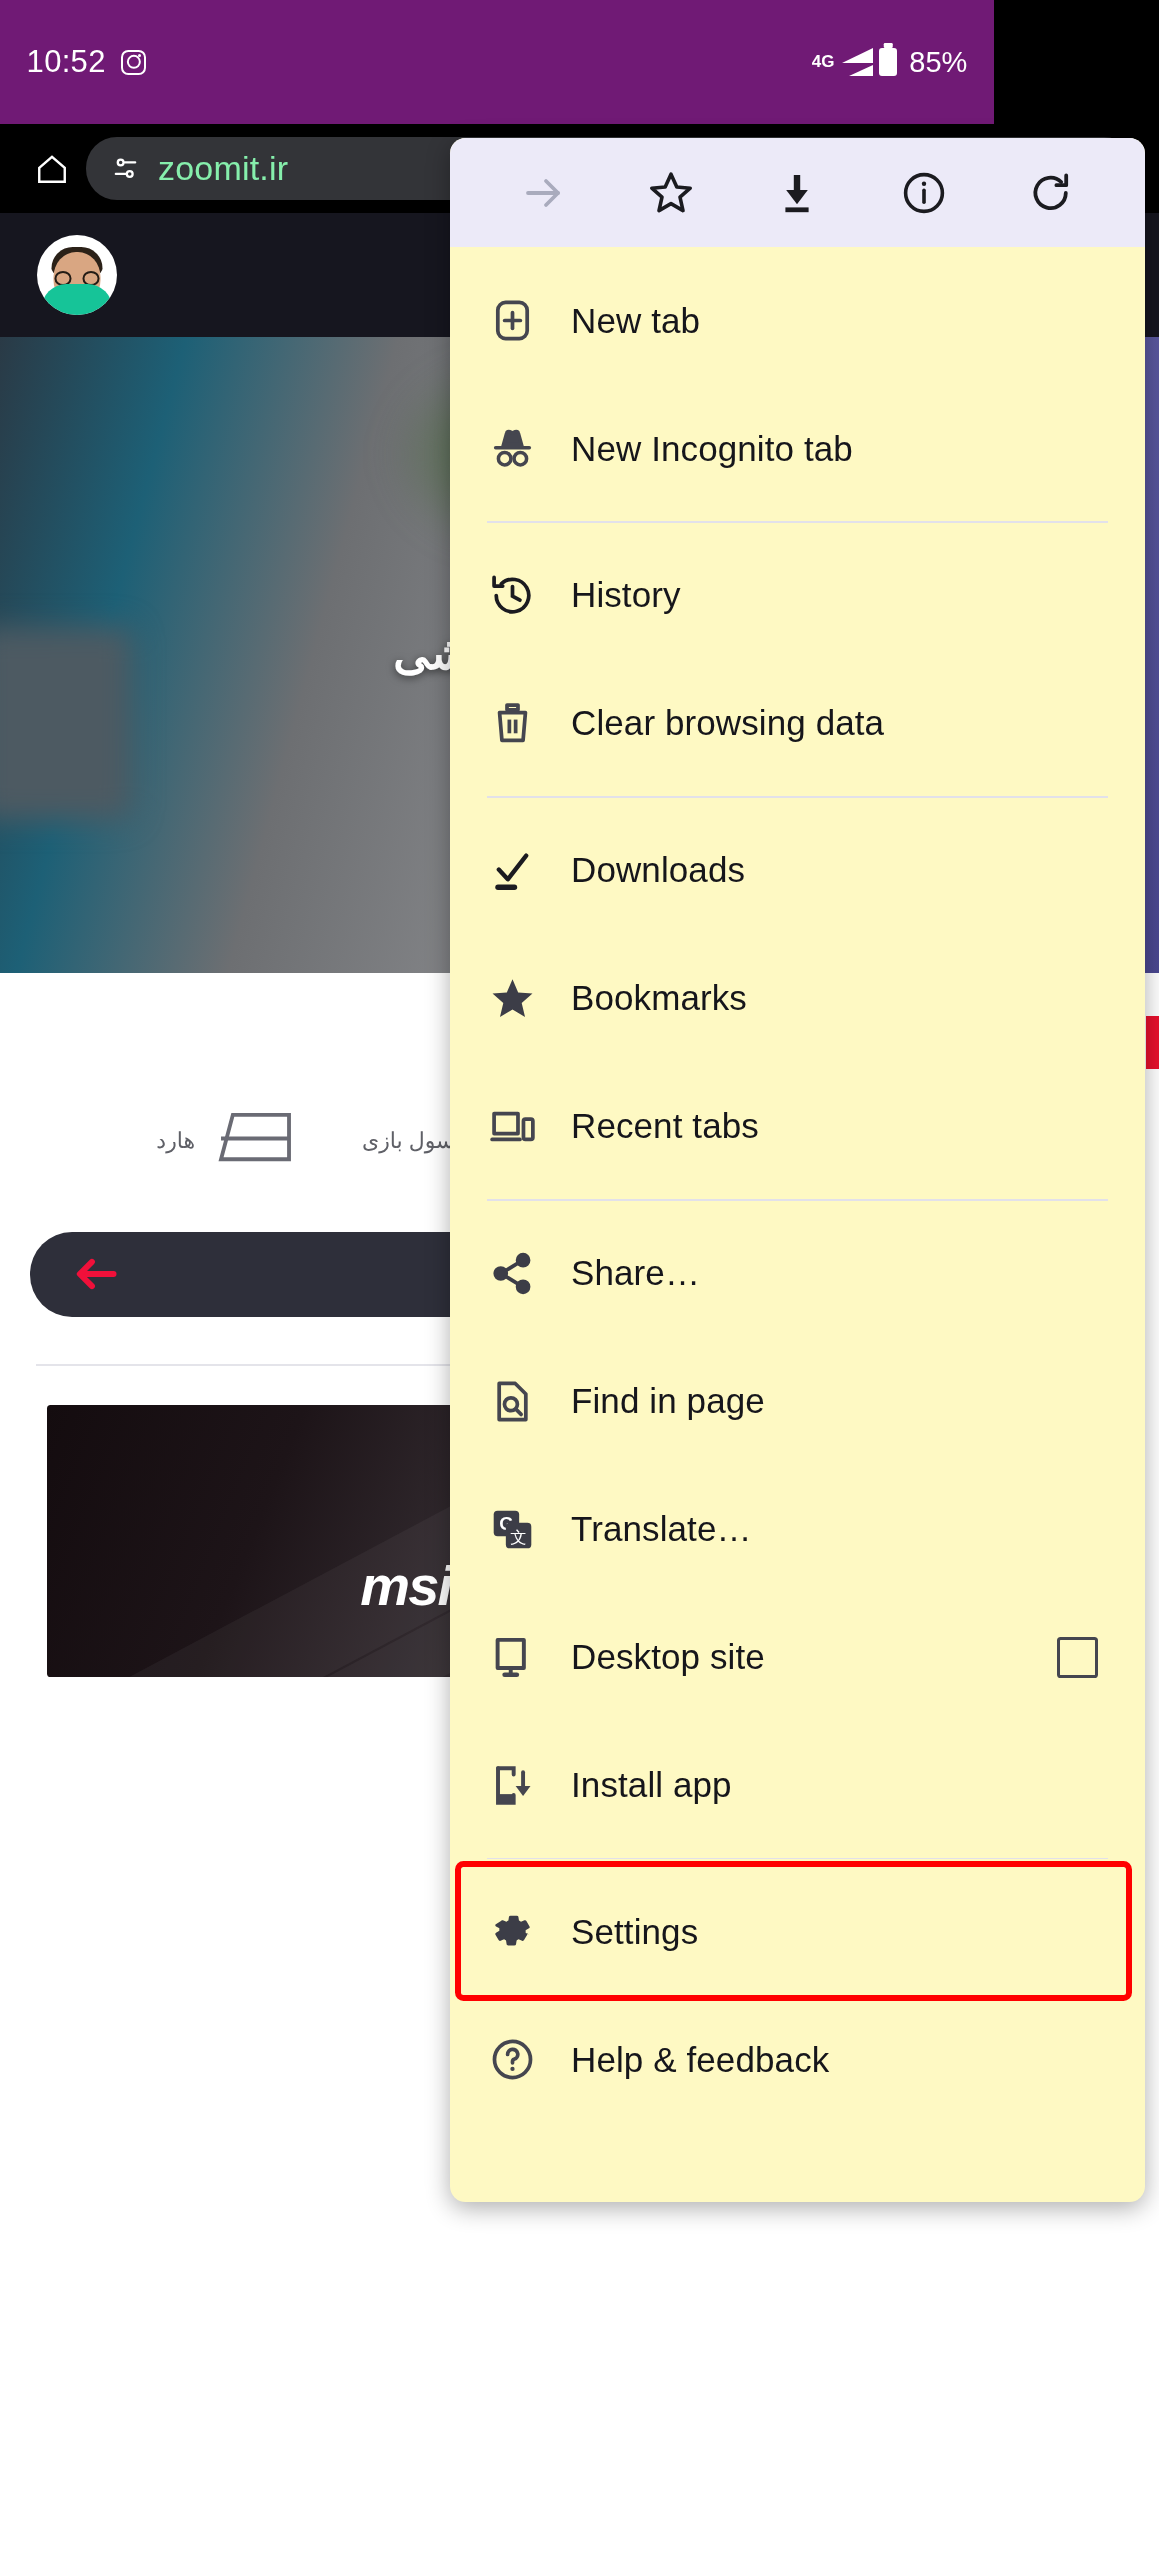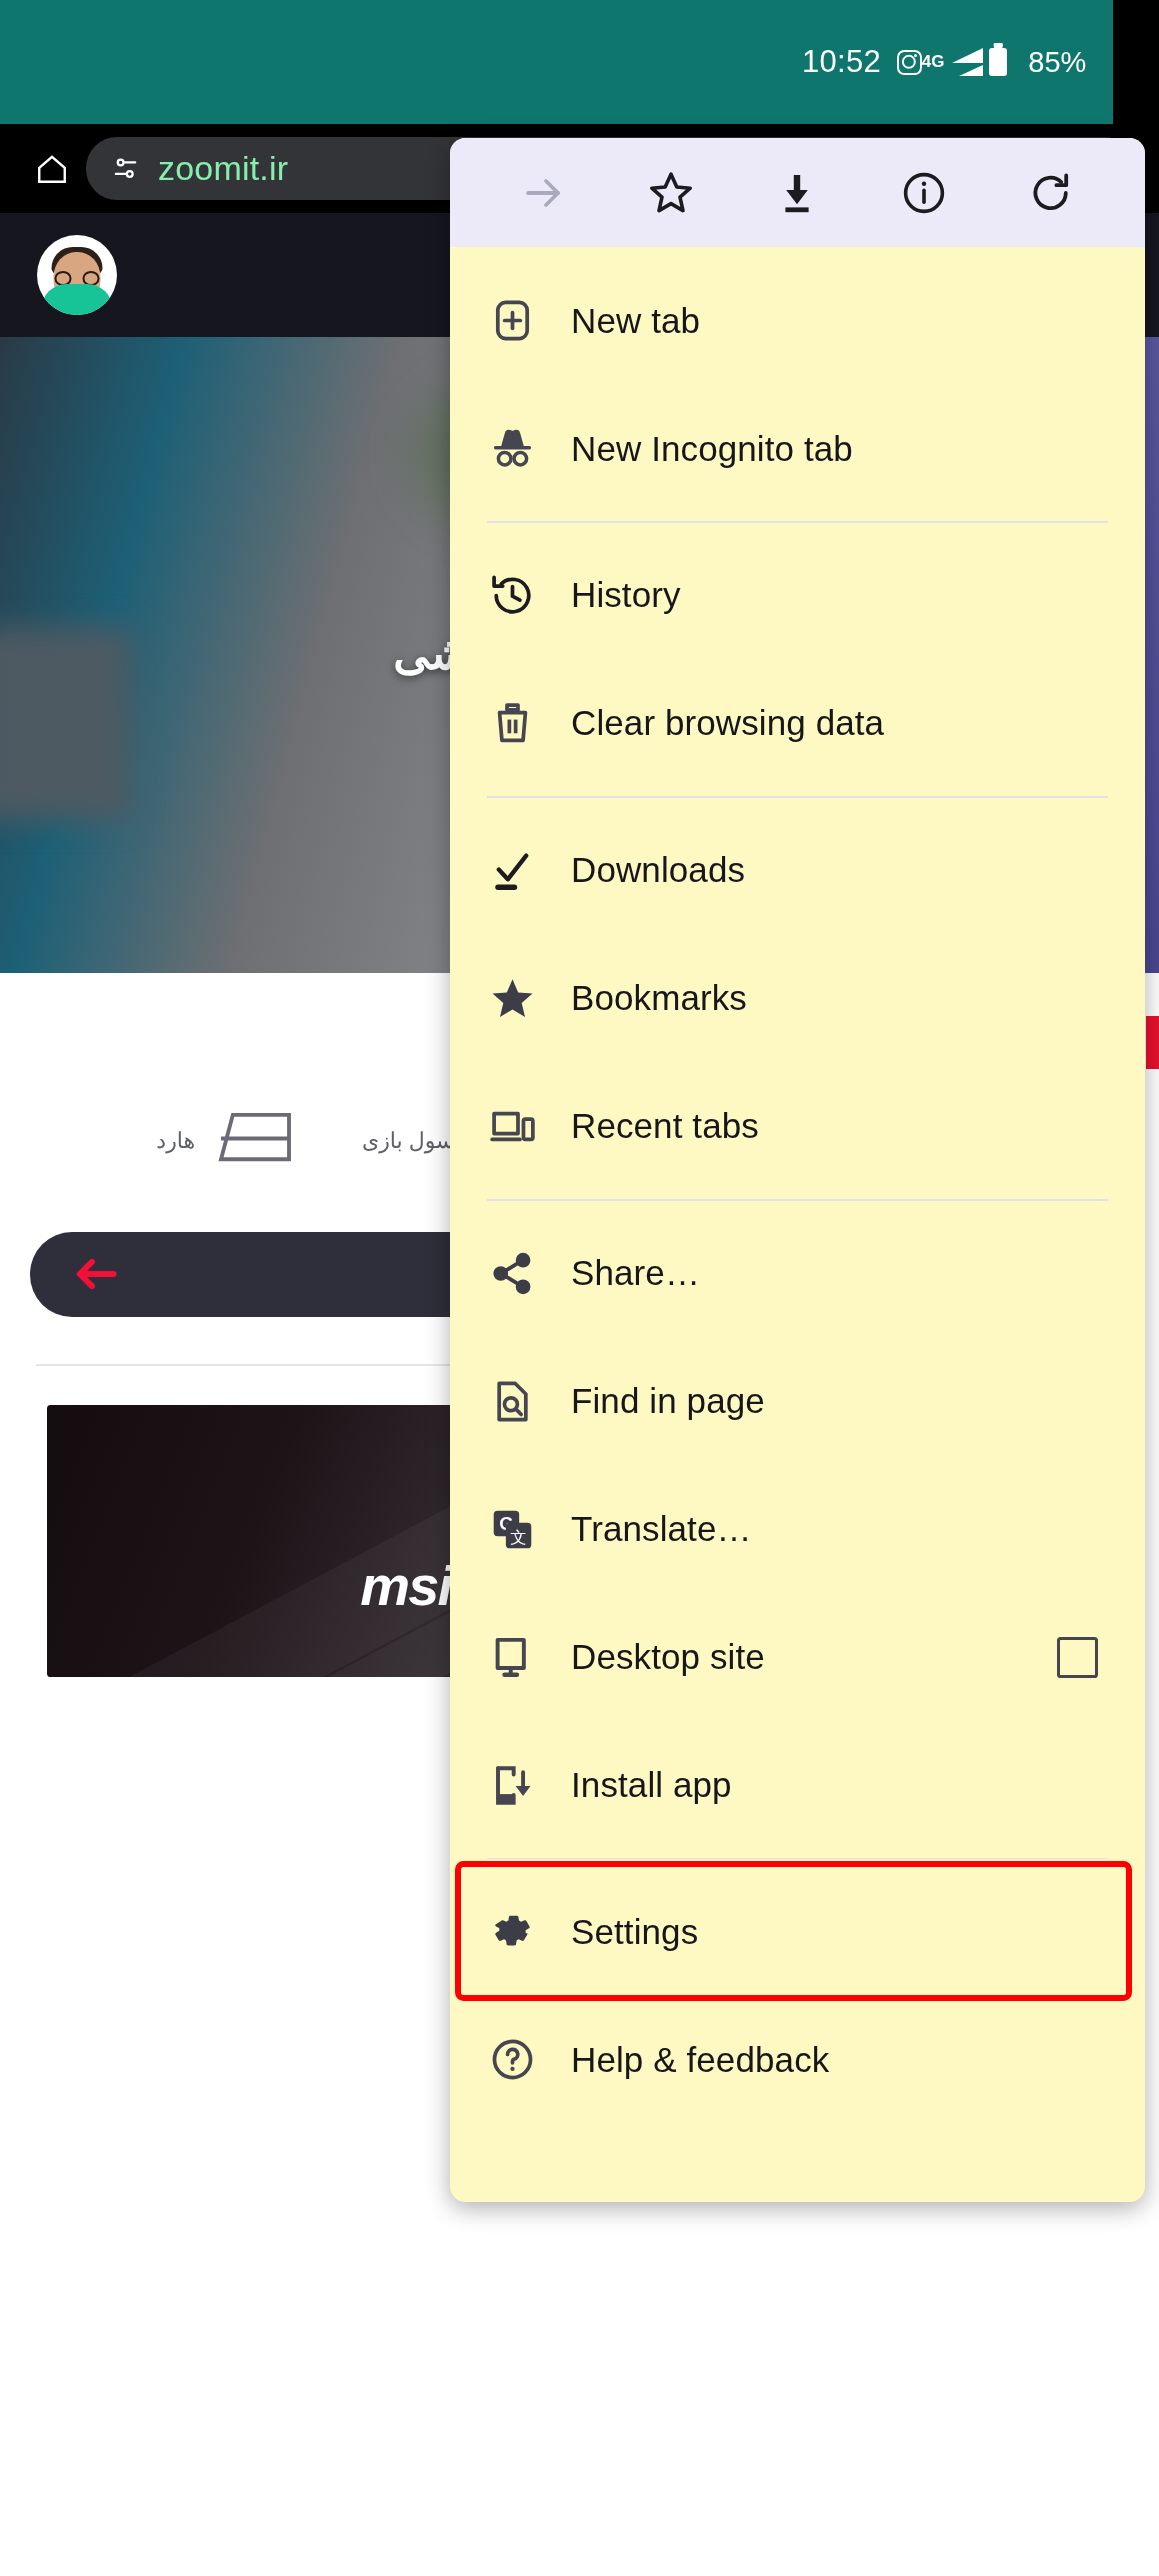--- a/index.html
+++ b/index.html
@@ -6,40 +6,40 @@
   html,body { width:1159px; height:2576px; }
   body {
     font-family:"Liberation Sans", sans-serif;
     background:#000;
     overflow:hidden;
     position:relative;
   }
 
   
   .status-bar{
-    position:absolute; top:0; left:0; width:1113px; height:124px;
-    background:#0f766e; display:flex; align-items:center;
-    justify-content:flex-end; padding:0 26.6px;
+    position:absolute; top:0; left:0; width:994px; height:124px;
+    background:#701a75; display:flex; align-items:center;
+    justify-content:space-between; padding:0 26.6px;
   }
   .sb-left{display:flex;align-items:center;gap:15.7px;}
   .sb-time{color:#fff;font-size:31px;font-weight:400;letter-spacing:0.3px;}
   .ig-icon{width:25px;height:25px;border:2.4px solid #fff;border-radius:7.2px;position:relative;}
   .ig-icon::before{content:"";position:absolute;left:50%;top:50%;transform:translate(-50%,-50%);
     width:10.3px;height:10.3px;border:2.4px solid #fff;border-radius:50%;}
   .ig-icon::after{content:"";position:absolute;right:3px;top:2.4px;width:3px;height:3px;background:#fff;border-radius:50%;}
   .sb-right{display:flex;align-items:center;gap:6px;}
   .net-label{color:#fff;font-size:17px;font-weight:700;}
   .signal{width:33px;height:28px;position:relative;}
   .signal .tri-a{position:absolute;right:0;top:0;width:0;height:0;
      border-left:31px solid transparent;border-bottom:15.7px solid #fff;}
   .signal .tri-b{position:absolute;right:0;bottom:0;width:0;height:0;
      border-left:24px solid transparent;border-bottom:11.5px solid #fff;}
   .battery{width:18px;height:28px;border:2.4px solid #fff;border-radius:3px;position:relative;background:#fff;}
   .battery::before{content:"";position:absolute;left:50%;transform:translateX(-50%);top:-6.6px;width:8.5px;height:4.2px;background:#fff;border-radius:1.2px;}
-  .battery-pct{color:#fff;font-size:29px;font-weight:400;margin-left:15px;}
+  .battery-pct{color:#fff;font-size:29px;font-weight:400;margin-left:6px;}
 
   
   .url-bar{
     position:absolute;top:124px;left:0;width:1159px;height:89px;background:#000;
     display:flex;align-items:center;padding:0 24px;gap:17px;
   }
   .home-ico{width:34px;height:34px;position:relative;flex:none;margin-left:11px;}
   .home-ico svg{width:34px;height:34px;}
   .omnibox{
     flex:1;height:63px;background:#333438;border-radius:31px;

